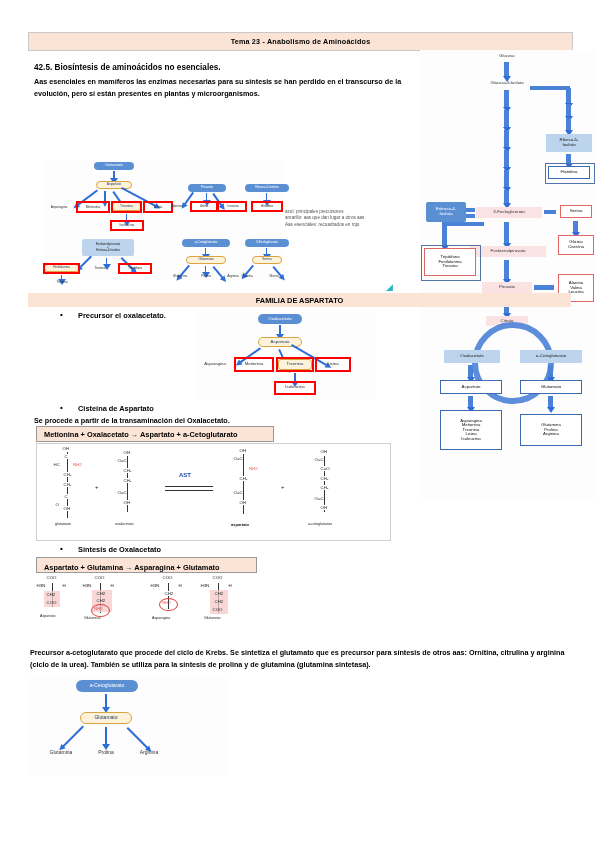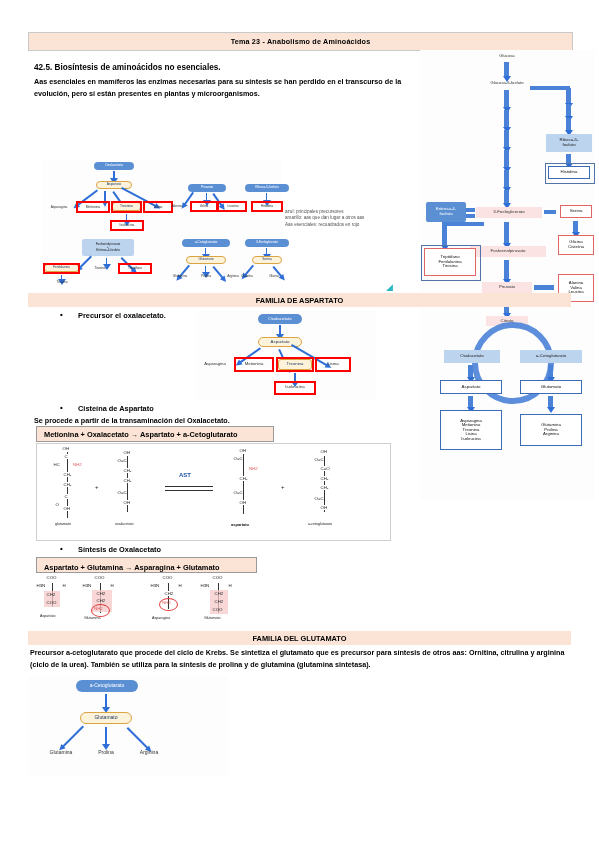--- a/index.html
+++ b/index.html
@@ -383,23 +383,20 @@
     <div class="bond" style="left:182px;top:9px;width:1px;height:30px;"></div>
     <div class="atom" style="left:164px;top:9px;">H3N</div>
     <div class="atom" style="left:192px;top:9px;">H</div>
     <div class="box" style="left:174px;top:16px;width:18px;height:24px;"></div>
     <div class="atom" style="left:178px;top:17px;background:transparent;">CH2</div>
     <div class="atom" style="left:178px;top:25px;background:transparent;">CH2</div>
     <div class="atom" style="left:176px;top:33px;background:transparent;">COO</div>
     <div class="lbl" style="left:168px;top:42px;">Glutamato</div>
   </div>
 
-  <div class="sect" style="top:631px;">
-    <span>FAMILIA DEL GLUTAMATO</span>
-  </div>
   <div class="txt p-reg" style="left:30px;top:647px;width:540px;font-weight:bold;">Precursor a-cetoglutarato que procede del ciclo de Krebs. Se sintetiza el glutamato que es precursor para síntesis de otros aas: Ornitina, citrulina y arginina (ciclo de la urea). También se utiliza para la síntesis de prolina y de glutamina (glutamina sintetasa).</div>
 
   <div class="dia" style="left:28px;top:676px;width:200px;height:100px;">
     <div class="node n-blue" style="left:48px;top:4px;width:62px;height:12px;font-size:5px;">a-Cetoglutarato</div>
     <div class="arrow v" style="left:77px;top:18px;width:2.4px;height:14px;"></div>
     <div class="node n-yellow" style="left:52px;top:36px;width:52px;height:12px;font-size:5px;">Glutamato</div>
 
     <div class="diag" style="left:56px;top:51px;width:30px;height:2.4px;transform:rotate(135deg);"></div>
     <div class="arrow v" style="left:77px;top:51px;width:2.4px;height:18px;"></div>
     <div class="diag" style="left:100px;top:51px;width:30px;height:2.4px;transform:rotate(45deg);"></div>

